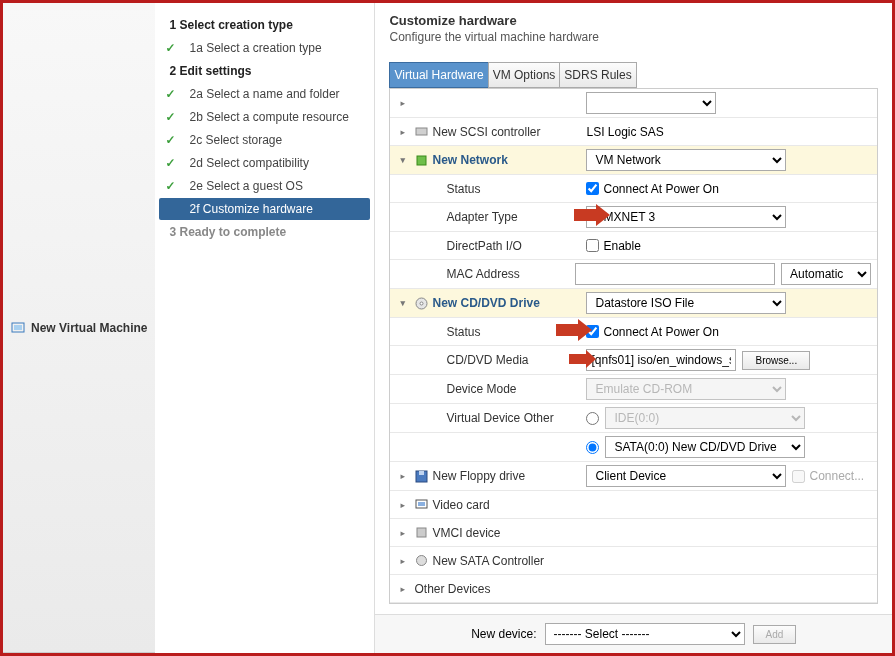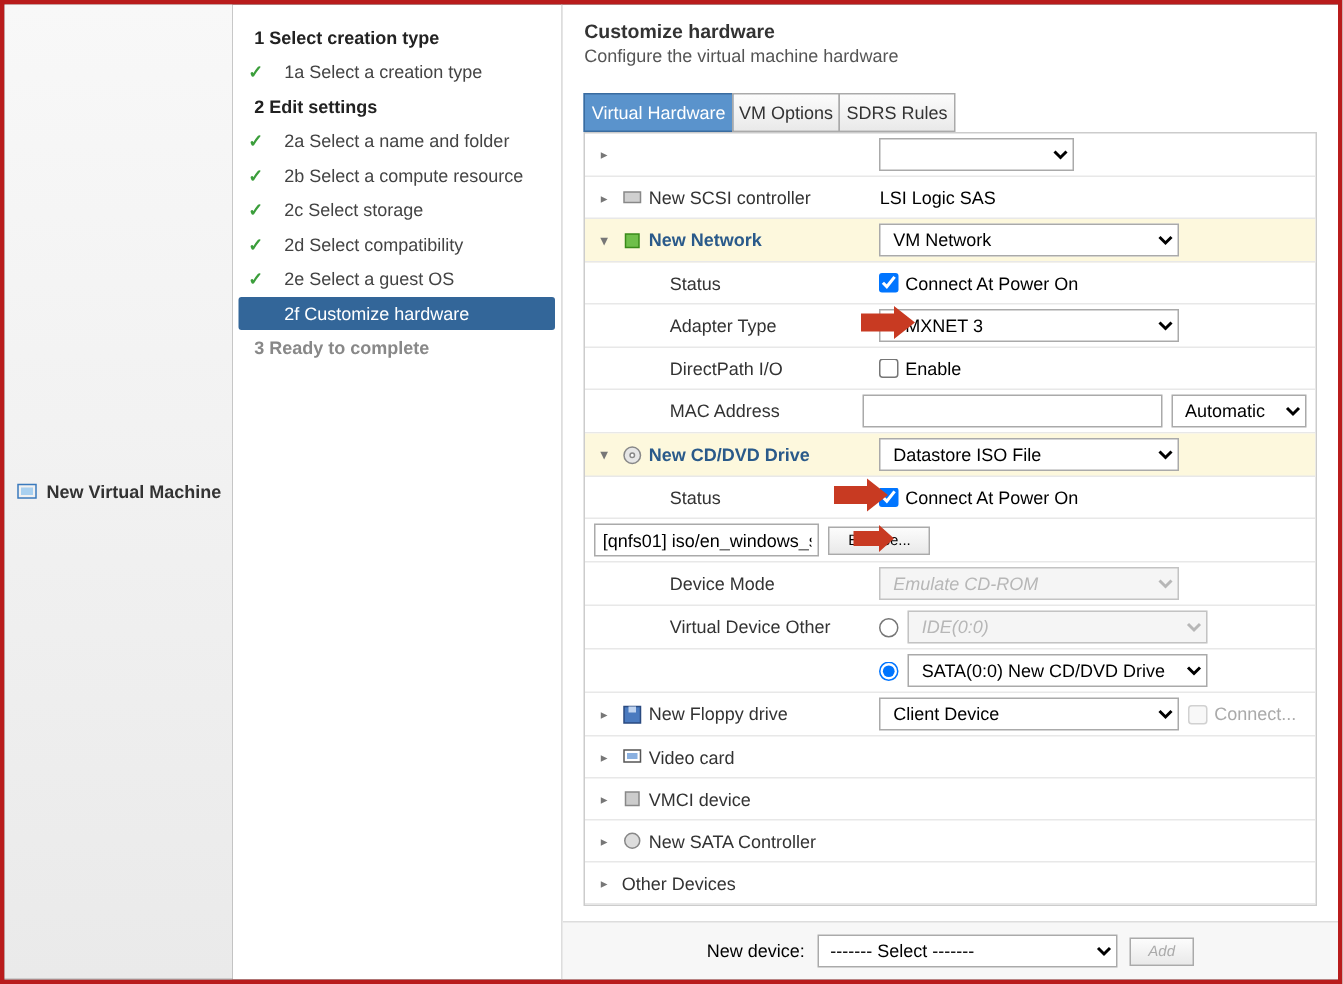--- a/index.html
+++ b/index.html
@@ -188,21 +188,20 @@
   height: 22px;
 }
 select {
   background: #fff;
 }
 .w200 { width: 200px; }
 .w130 { width: 130px; }
 .disabled {
   color: #999;
   background: #f2f2f2;
-  font-style: italic;
 }
 .btn {
   border: 1px solid #aaa;
   background: linear-gradient(#fcfcfc,#e9e9e9);
   padding: 3px 12px;
   cursor: pointer;
   font-size: 10px;
 }
 .btn.disabled {
   color: #aaa;
@@ -399,20 +398,23 @@
             <div class="checkbox-wrap">
                 <input type="checkbox" checked="" style="">
                 <span>Connect At Power On</span>
               </div>
           </div>
           <svg class="red-arrow" width="40" height="24" style="top:0;left:164px">
               <polygon points="2,6 24,6 24,1 38,12 24,23 24,18 2,18" fill="#c83a22"></polygon>
             </svg>
         </div>
         <div class="row">
+          <div class="label-col" style="padding-left:56px">
+              <span>CD/DVD Media</span>
+            </div>
           <div class="val-col">
             <input type="text" class="w130" style="width: 150px;" value="[qnfs01] iso/en_windows_s">
             <button class="btn">Browse...</button>
           </div>
           <svg class="red-arrow" width="30" height="20" style="top:4px;left:178px">
               <polygon points="1,4 18,4 18,0 28,9 18,18 18,14 1,14" fill="#c83a22"></polygon>
             </svg>
         </div>
         <div class="row">
           <div class="label-col" style="padding-left:56px">

